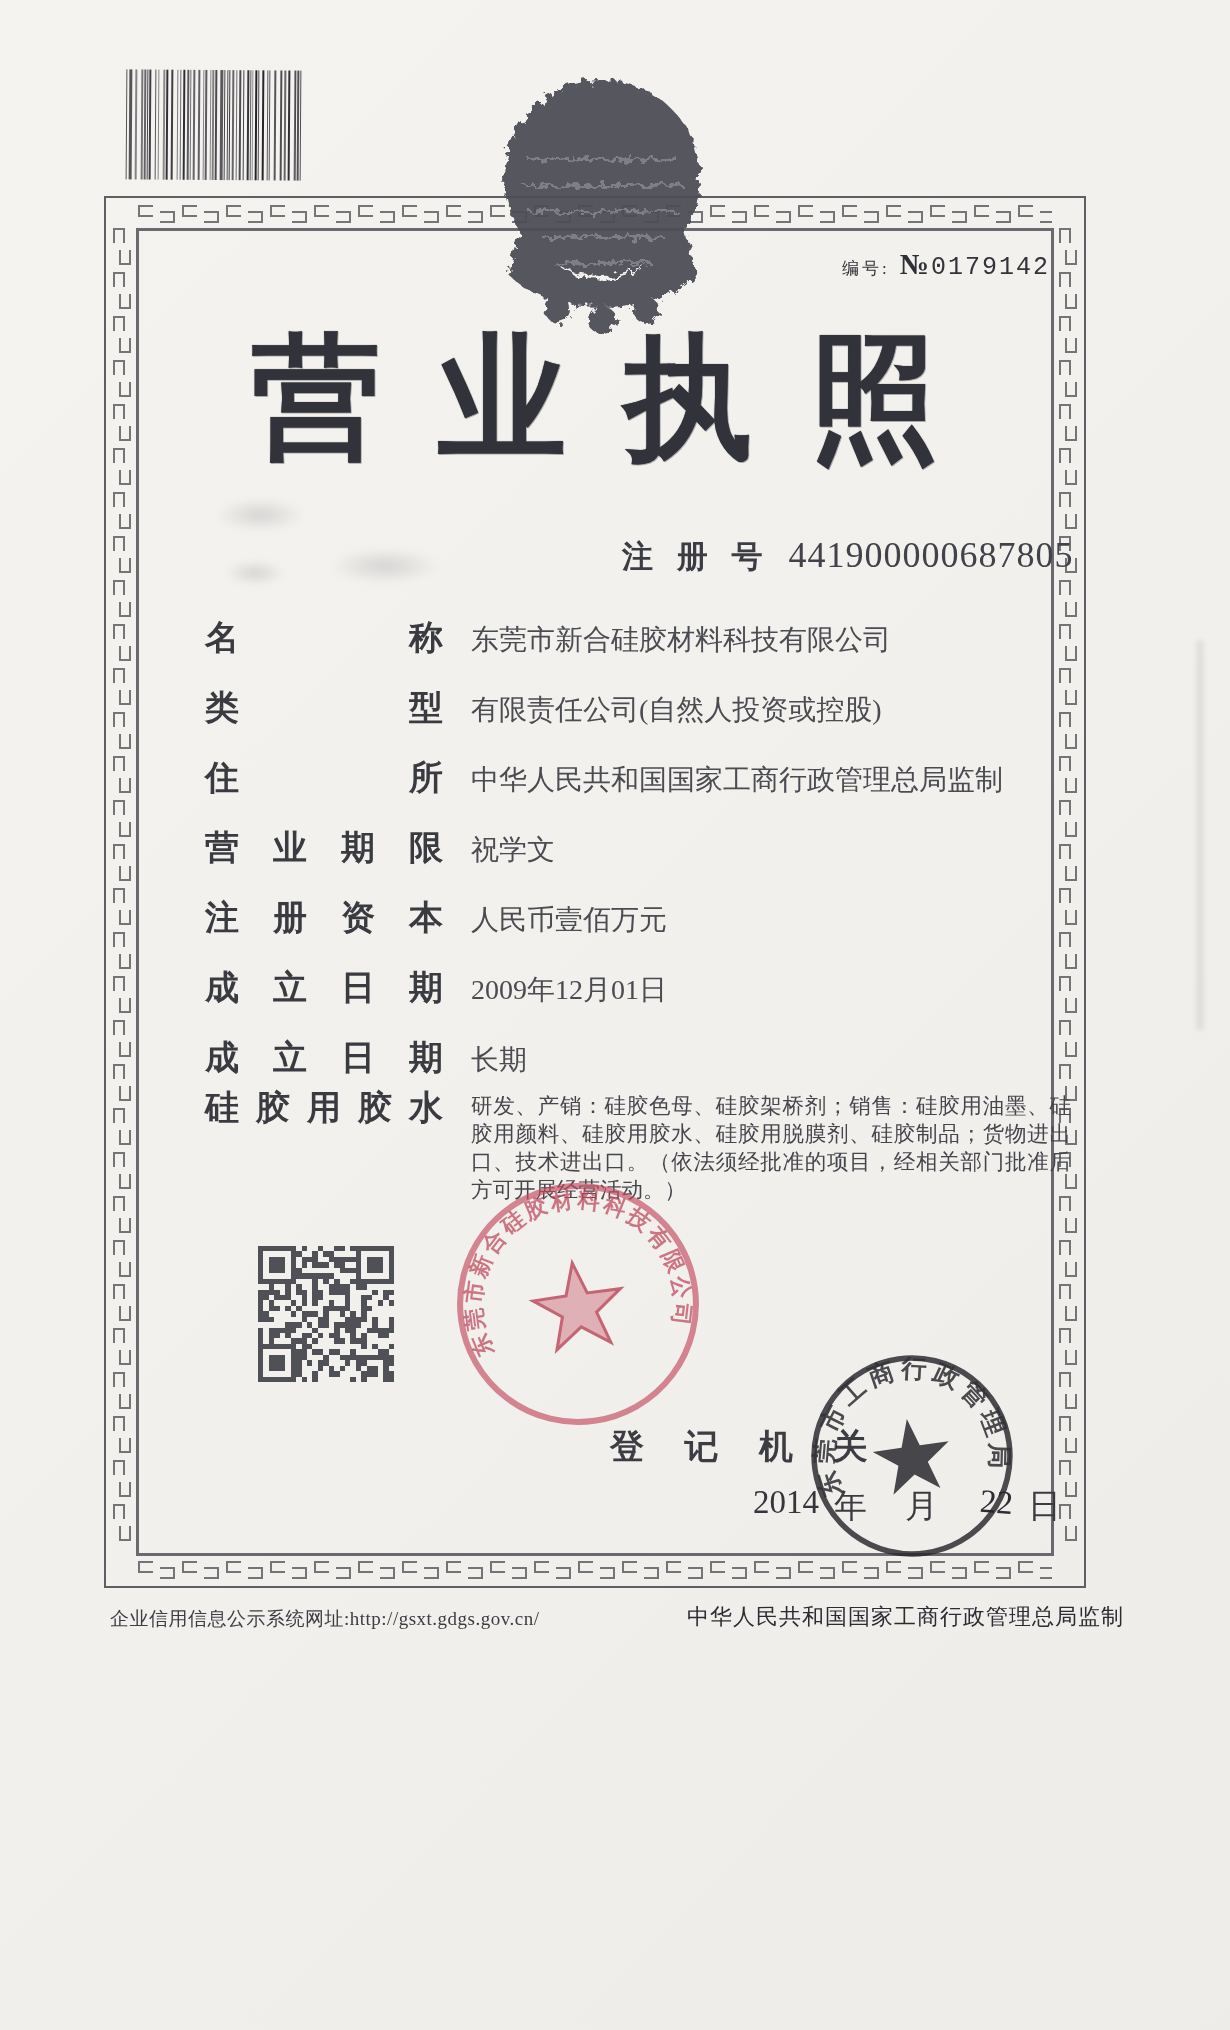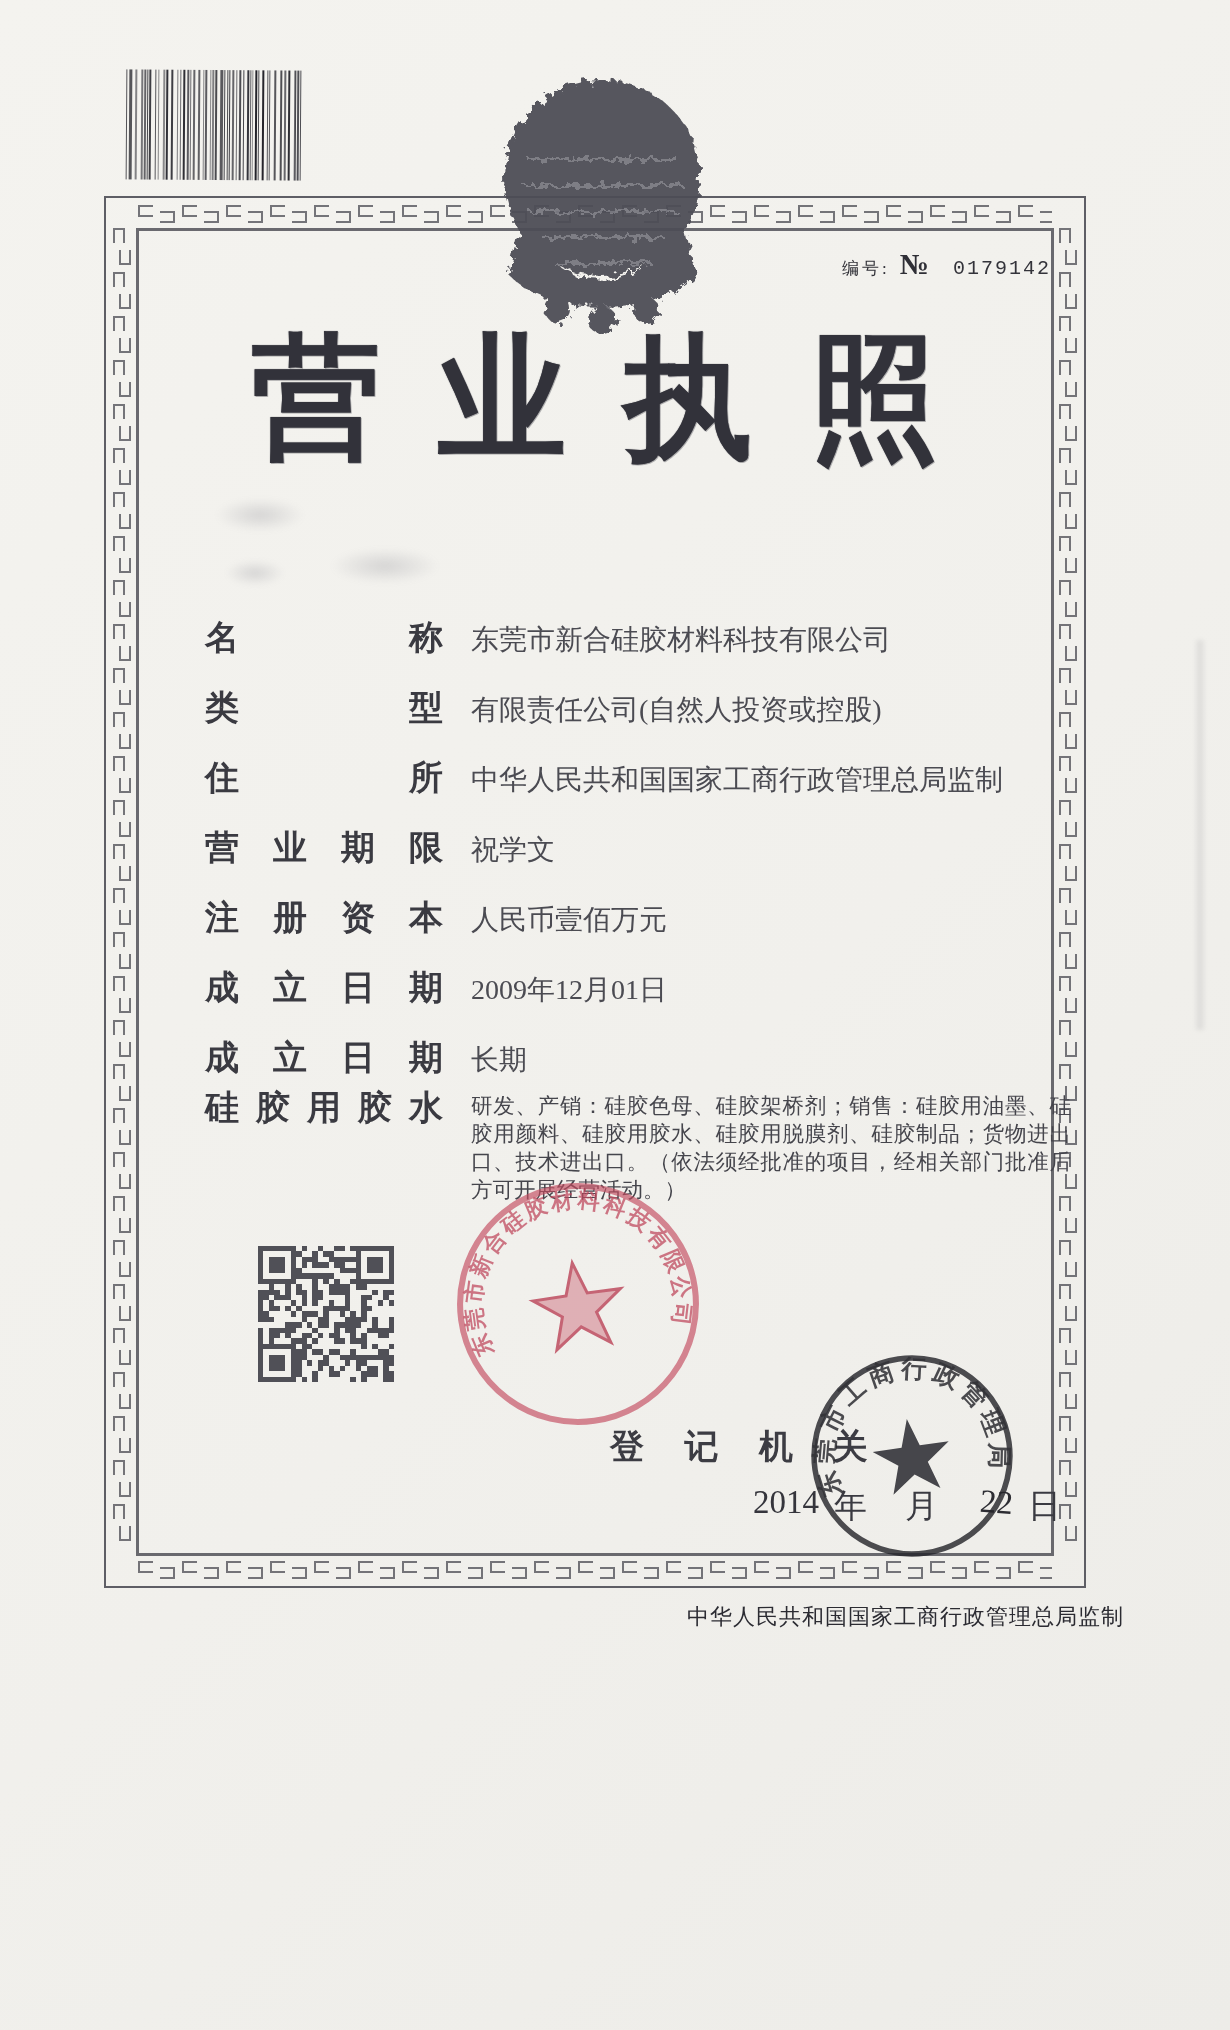--- a/index.html
+++ b/index.html
@@ -26,21 +26,21 @@
 
   
   .barcode{position:absolute;left:126px;top:70px;width:176px;height:110px;display:flex;
     align-items:stretch;filter:blur(.4px) contrast(1.05);transform:rotate(.4deg);}
   .bar{background:#27272e;height:100%;}
   .emblem{position:absolute;left:498px;top:66px;width:208px;height:272px;z-index:3;opacity:.94;}
 
   .serial-line{position:absolute;left:842px;top:248px;color:#2f2f36;white-space:nowrap;z-index:4;}
   .serial-label{font-size:17px;letter-spacing:3px;font-family:Liberation Serif, serif;}
   .serial-symbol{font-size:29px;font-weight:bold;margin-left:10px;}
-  .serial-number{font-family:"Liberation Mono",monospace;font-size:20px;letter-spacing:2px;margin-left:24px;color:#33333a;}
+  .serial-number{font-family:"Liberation Mono",monospace;font-size:25px;letter-spacing:2px;margin-left:2px;color:#33333a;}
 
   .license-title{position:absolute;left:104px;top:318px;width:982px;text-align:center;
     font-family:"Liberation Sans",sans-serif;font-weight:bold;font-size:128px;line-height:1.25;
     letter-spacing:58px;padding-left:58px;box-sizing:border-box;color:#32323a;
     transform:scaleY(1.05);text-shadow:0 0 1px #3a3a42,1px 1px 0 rgba(70,70,78,.35);}
 
   .reg-line{position:absolute;left:622px;top:534px;white-space:nowrap;color:#3c3c44;z-index:4;}
   .reg-label{font-size:31px;letter-spacing:8px;font-weight:600;}
   .reg-number{font-size:36px;letter-spacing:1px;margin-left:18px;color:#42424a;}
 
@@ -379,20 +379,23 @@
         <i class="mu mb"></i>
       </div>
   </div>
 
   <div class="serial-line">
     <span class="serial-label">编号:</span><span class="serial-symbol">№</span><span class="serial-number">0179142</span>
   </div>
 
   <div class="license-title">营业执照</div>
 
+  <div class="reg-line">
+    <span class="reg-label">注 册 号</span><span class="reg-number">441900000687805</span>
+  </div>
 
   <div class="rows">
     <div class="row" style="top:16px">
       <div class="f-label">名称</div>
       <div class="f-value">东莞市新合硅胶材料科技有限公司</div>
     </div>
     <div class="row" style="top:86px">
       <div class="f-label">类型</div>
       <div class="f-value">有限责任公司(自然人投资或控股)</div>
     </div>
@@ -1070,19 +1073,20 @@
 
   <svg class="authority-seal" viewBox="0 0 210 210">
     <circle cx="105" cy="105" r="97" fill="none" stroke="#24242a" stroke-width="5.5" opacity="0.88"></circle>
     <polygon points="0,-40 -9.1,-12.5 -38,-12.4 -14.7,4.8 -23.5,32.4 0,15.5 23.5,32.4 14.7,4.8 38,-12.4 9.1,-12.5" transform="translate(105,108)" fill="#24242a" opacity="0.9"></polygon>
     <path id="aSealArc" d="M 34.3 138 A 78 78 0 1 1 175.7 138" fill="none"></path>
     <text font-size="25" letter-spacing="5" fill="#24242a" opacity="0.88" font-family="Liberation Serif,serif" font-weight="bold">
       <textPath href="#aSealArc" startOffset="50%" text-anchor="middle">东莞市工商行政管理局</textPath>
     </text>
   </svg>
 
+  <div class="footer-left">企业信用信息公示系统网址:http://gsxt.gdgs.gov.cn/</div>
   <div class="footer-right">中华人民共和国国家工商行政管理总局监制</div>
 
   <div class="smudge" style="left:215px;top:498px;width:90px;height:34px;"></div>
   <div class="smudge" style="left:330px;top:548px;width:110px;height:36px;"></div>
   <div class="smudge" style="left:225px;top:560px;width:60px;height:26px;"></div>
   <div class="streak"></div>
 </div>
 
 </body></html>

